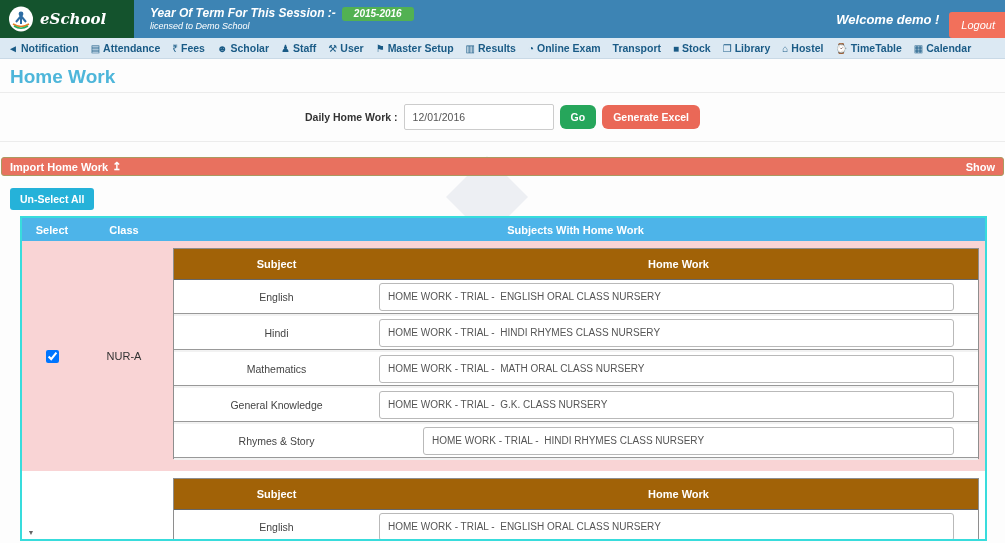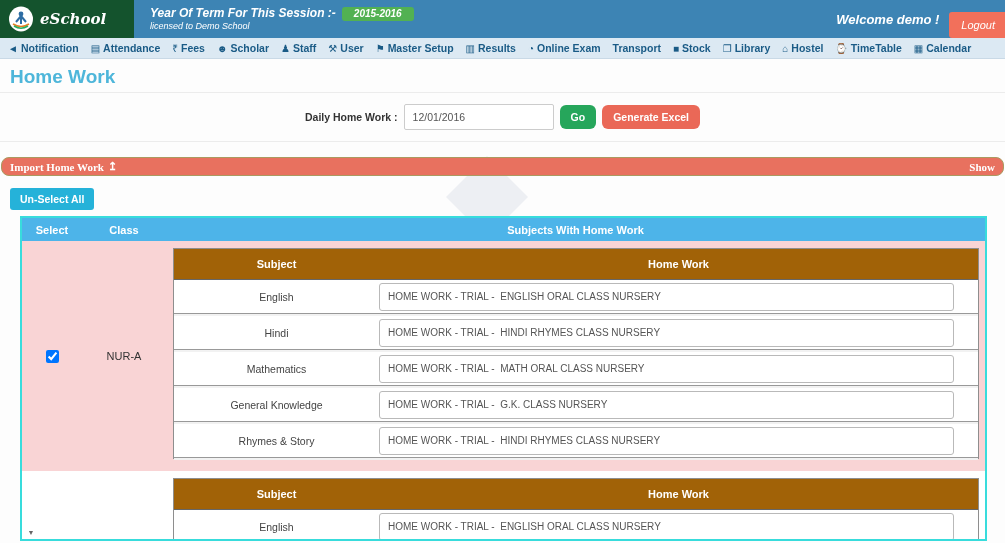--- a/index.html
+++ b/index.html
@@ -31,23 +31,23 @@
   .toolbar-row { height:49px; border-bottom:1px solid #ececec; display:flex; align-items:center; justify-content:center; position:relative; z-index:2; }
   .toolbar-inner { display:flex; align-items:center; gap:6px;justify-content:flex-end; }
   .tb-label { font-size:10.5px; font-weight:bold; color:#333; }
   .date-input { width:150px; height:26px; border:1px solid #ccc; border-radius:2px; padding:0 8px; font-size:10.5px; color:#555; }
   .btn { border:none; color:#fff; font-size:10.5px; font-weight:bold; padding:6px 11px; border-radius:6px; cursor:pointer; }
   .btn-go { background:#26a65b; }
   .btn-excel { background:#ea6857; }
 
   
   .import-wrap { margin:15px 1px 0 1px; position:relative; z-index:2; }
-  .import-bar { height:19px; background:#e8715f; border:1px solid #ab9a60; border-radius:8px;
+  .import-bar { height:19px; background:#e8715f; border:1px solid #ab9a60; border-radius:3px;
                 display:flex; align-items:center; justify-content:space-between; padding:0 8px;
-                color:#fff; font-size:11px; font-weight:bold; cursor:pointer;font-family:Liberation Serif, serif; }
+                color:#fff; font-size:11px; font-weight:bold; cursor:pointer; }
   .imp-left { display:flex; align-items:center; gap:4px; }
 
   .unselect-row { margin:12px 8px 0 10px; position:relative; z-index:2; }
   .btn-unselect { background:#25b2d9; border-radius:3px; padding:5px 10px; }
 
   
   .watermark { position:absolute; left:458px; top:168px; z-index:0; }
   .wm-diamond { width:58px; height:58px; background:#edeff3; transform:rotate(45deg); }
   .wm-circle { width:46px; height:40px; background:#edeff3; border-radius:50%; margin:-18px auto 0 auto; }
 
@@ -60,21 +60,21 @@
   .section { display:grid; grid-template-columns:60px 84px 1fr; }
   .sec-pink { background:#f9d4d5; min-height:222px; }
   .sec-white { background:#ffffff; min-height:110px; }
   .cell-select, .cell-class { display:flex; align-items:center; justify-content:center; font-size:11px; color:#333; }
   .cell-subjects { padding:7px 6px 12px 7px; }
   .inner-table { border:1px solid #8e8e8e; background:#fbfbfb; }
   .inner-header { display:grid; grid-template-columns:205px 1fr; background:#a16207; height:31px; align-items:center; border-bottom:1px solid #666; }
   .ih-cell { color:#fff; font-size:11px; font-weight:bold; text-align:center; }
   .irow { display:grid; grid-template-columns:205px 1fr; background:#fff; height:34px; align-items:center;
           border-bottom:1px solid #999; box-shadow:0 2px 0 #f2f2f2; margin-bottom:2px; }
-  .irow:last-child { margin-bottom:0; }
+  .irow:last-child { margin-bottom:0;gap:44px; }
   .subj { text-align:center; font-size:10.5px; color:#444; }
   .hw-input { width:calc(100% - 24px); height:28px; border:1px solid #b9b9b9; border-radius:3px;
               font-size:10px; color:#555; padding:0 8px; margin-right:12px; }
 
   
   .vscroll { width:17px; background:#f1f1f1; border-left:1px solid #e0e0e0; position:relative; }
   .sc-arrow { position:absolute; left:0; width:100%; text-align:center; font-size:7px; color:#666; cursor:pointer; }
   .sc-up { top:3px; } .sc-down { bottom:3px; }
   .sc-thumb { position:absolute; top:14px; left:2px; width:13px; height:36px; background:#bdbdbd; border:1px solid #a8a8a8; cursor:pointer; }
 </style>

